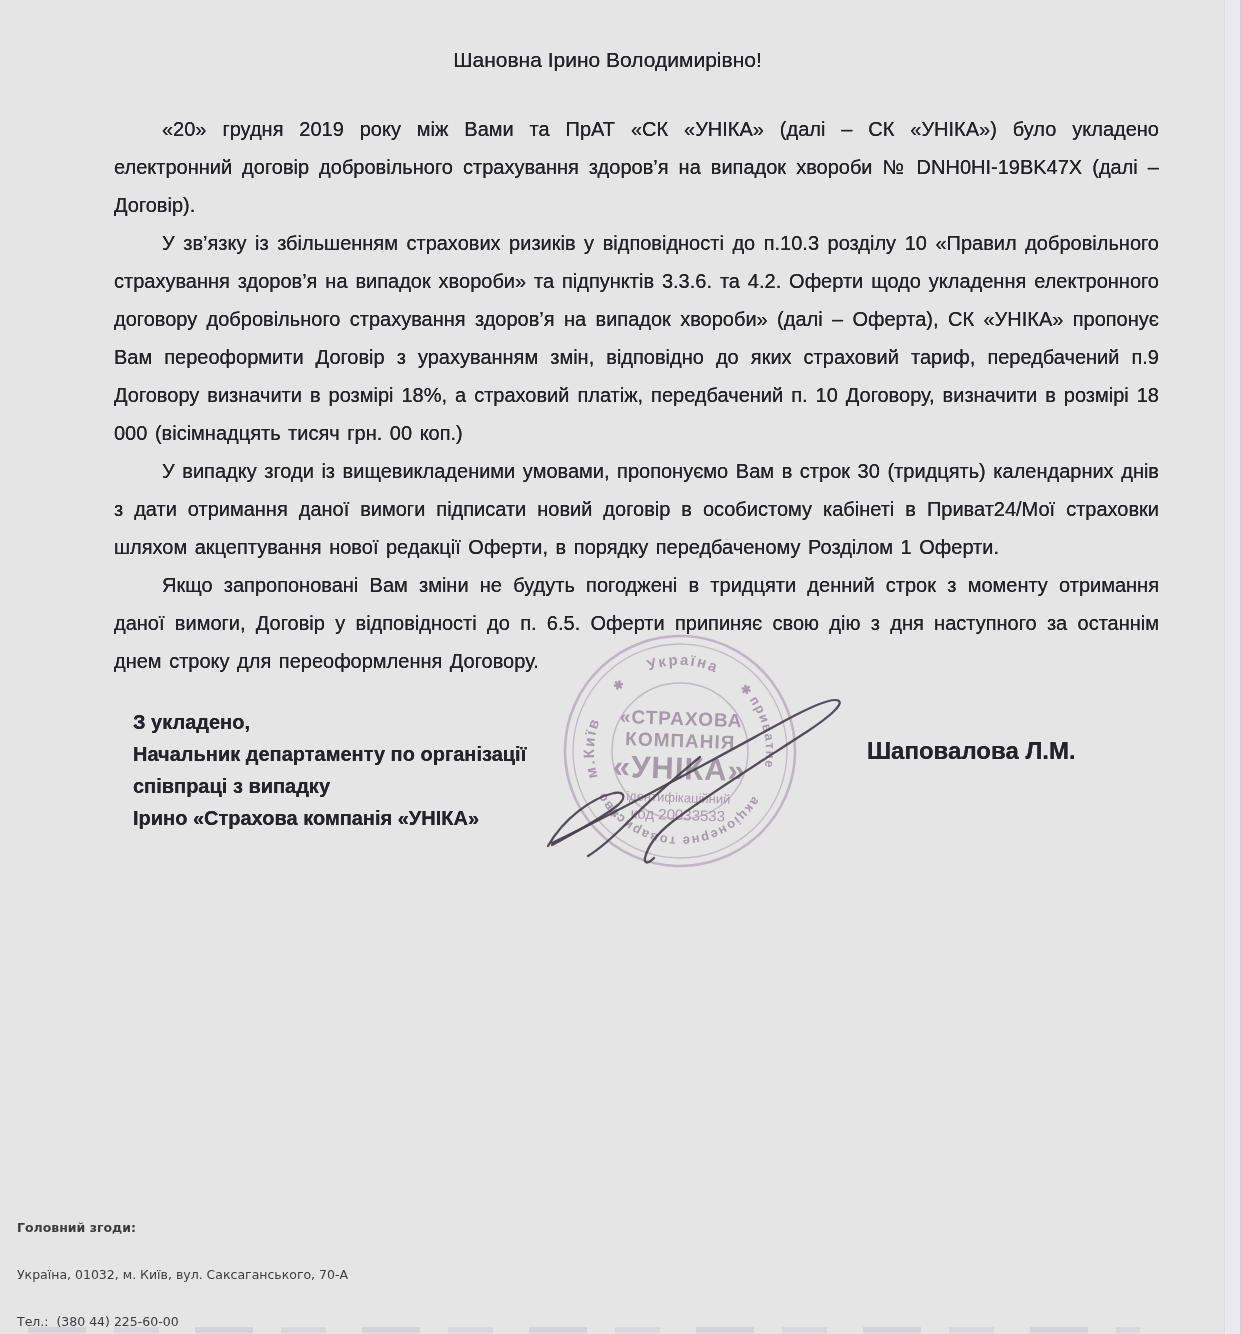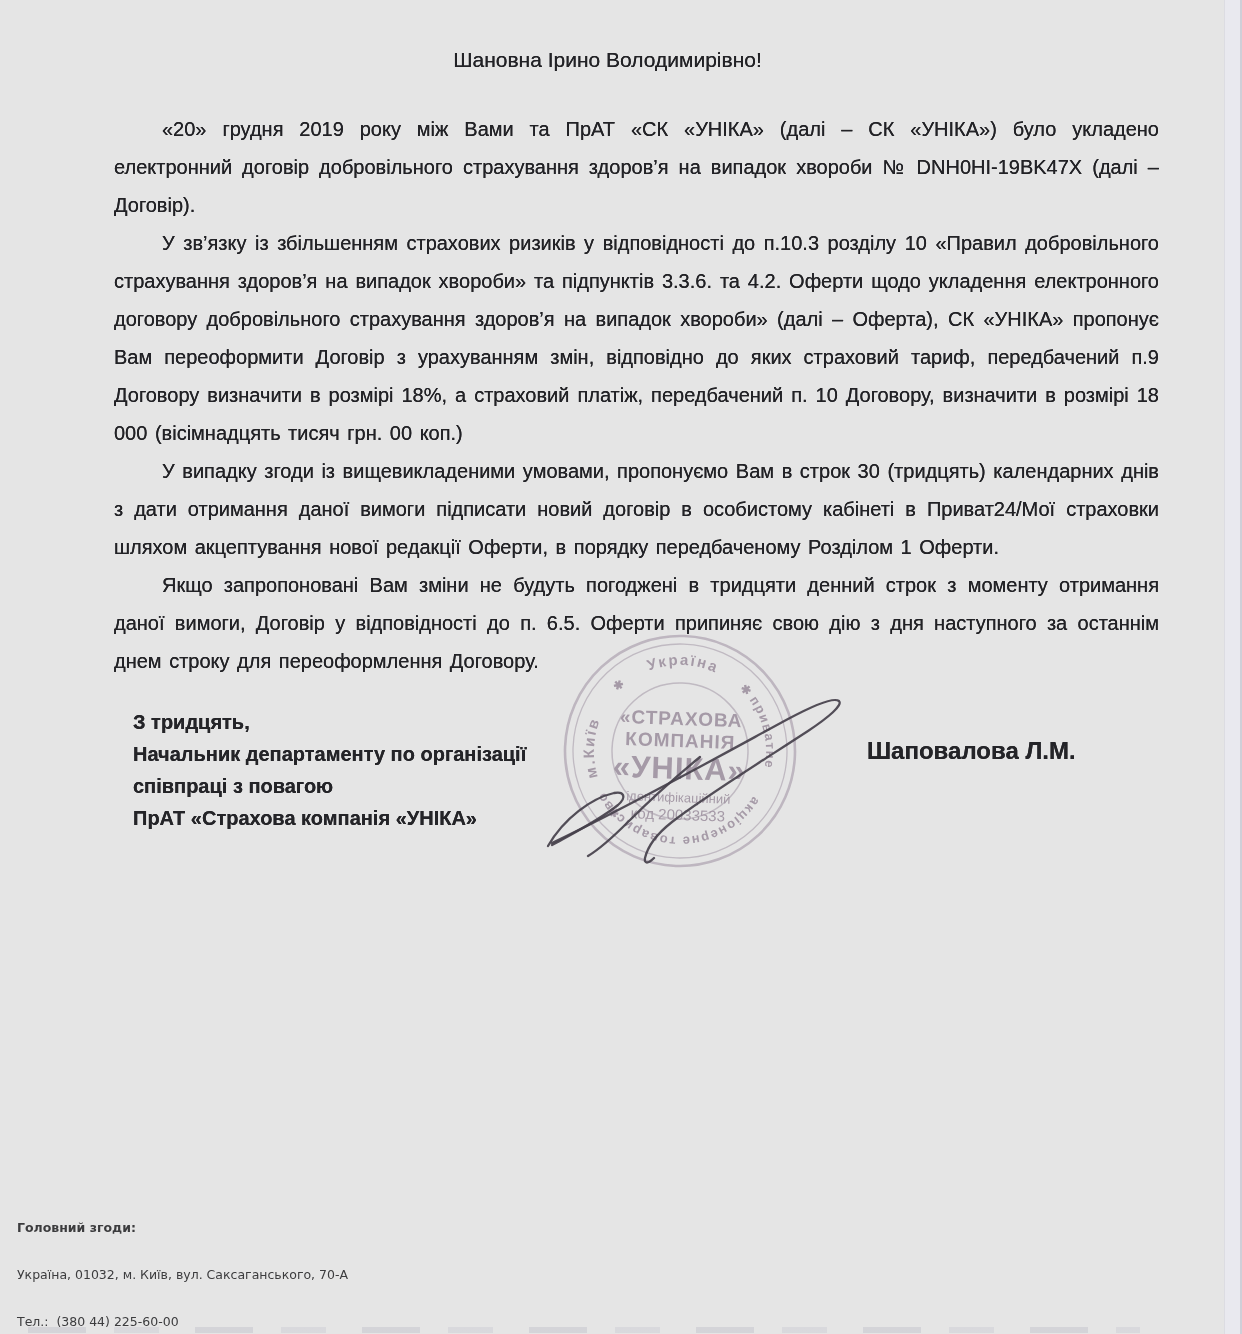--- a/index.html
+++ b/index.html
@@ -91,24 +91,24 @@
   <div class="salutation scan">Шановна Ірино Володимирівно!</div>
 
   <div class="letter-body scan">
     <p>«20» грудня 2019 року між Вами та ПрАТ «СК «УНІКА» (далі – СК «УНІКА») було укладено електронний договір добровільного страхування здоров’я на випадок хвороби № DNH0HI-19BK47X (далі – Договір).</p>
     <p>У зв’язку із збільшенням страхових ризиків у відповідності до п.10.3 розділу 10 «Правил добровільного страхування здоров’я на випадок хвороби» та підпунктів 3.3.6. та 4.2. Оферти щодо укладення електронного договору добровільного страхування здоров’я на випадок хвороби» (далі – Оферта), СК «УНІКА» пропонує Вам переоформити Договір з урахуванням змін, відповідно до яких страховий тариф, передбачений п.9 Договору визначити в розмірі 18%, а страховий платіж, передбачений п. 10 Договору, визначити в розмірі 18 000 (вісімнадцять тисяч грн. 00 коп.)</p>
     <p>У випадку згоди із вищевикладеними умовами, пропонуємо Вам в строк 30 (тридцять) календарних днів з дати отримання даної вимоги підписати новий договір в особистому кабінеті в Приват24/Мої страховки шляхом акцептування нової редакції Оферти, в порядку передбаченому Розділом 1 Оферти.</p>
     <p>Якщо запропоновані Вам зміни не будуть погоджені в тридцяти денний строк з моменту отримання даної вимоги, Договір у відповідності до п. 6.5. Оферти припиняє свою дію з дня наступного за останнім днем строку для переоформлення Договору.</p>
   </div>
 
   <div class="closing-block scan">
-    <div>З тридцять,</div>
+    <div>З укладено,</div>
     <div>Начальник департаменту по організації</div>
-    <div>співпраці з повагою</div>
-    <div>ПрАТ «Страхова компанія «УНІКА»</div>
+    <div>співпраці з випадку</div>
+    <div>Ірино «Страхова компанія «УНІКА»</div>
   </div>
 
   <div class="signatory-name scan">Шаповалова Л.М.</div>
 
   <svg class="stamp" viewBox="0 0 260 260" aria-hidden="true">
     <defs>
 
       <path id="ringA" d="M 130,216 A 86,86 0 1 1 130,44 A 86,86 0 1 1 130,216" fill="none"></path>
 
       <path id="ringB" d="M 130,44 A 86,86 0 1 1 130,216 A 86,86 0 1 1 130,44" fill="none"></path>

